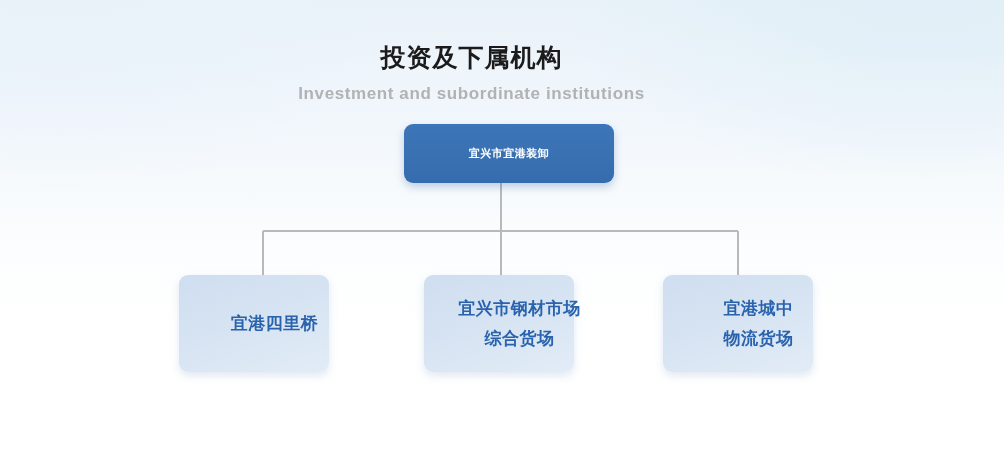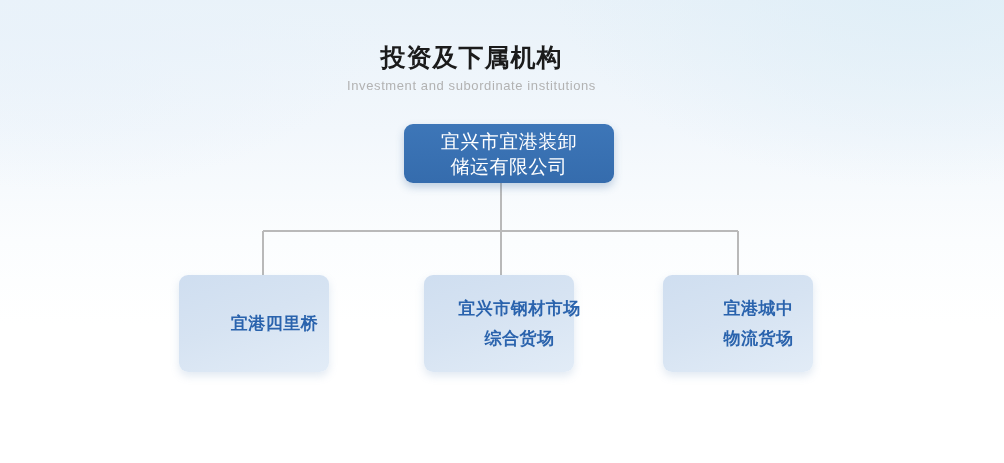--- a/index.html
+++ b/index.html
@@ -35,23 +35,23 @@
     text-align: center;
   }
   .heading-title {
     font-size: 25px;
     font-weight: bold;
     color: #1b1b1b;
     letter-spacing: 1px;
     line-height: 31px;
   }
   .heading-sub {
-    margin-top: 5px;
-    font-size: 13px;
-    font-weight: normal;
+    margin-top: 13px;
+    font-size: 17px;
+    font-weight: bold;
     color: #b2b2b2;
     letter-spacing: 0.6px;
     line-height: 16px;
   }
 
   
   .connectors {
     position: absolute;
     left: 0;
     top: 0;
@@ -80,22 +80,22 @@
   .node-root {
     left: 404px;
     top: 124px;
     width: 210px;
     height: 59px;
     background: linear-gradient(180deg, #3d76b8 0%, #356cad 100%);
     box-shadow: 0 4px 9px rgba(60, 105, 160, 0.30);
   }
   .node-root .node-line {
     color: #ffffff;
-    font-size: 19px;
-    font-weight: normal;
+    font-size: 11px;
+    font-weight: bold;
     letter-spacing: 0.5px;
   }
 
   .node-child {
     top: 275px;
     width: 150px;
     height: 97px;
     background: linear-gradient(160deg, #cfdef0 0%, #d6e3f2 45%, #e2ecf7 100%);
     box-shadow: 0 4px 9px rgba(120, 155, 195, 0.22);
     padding-left: 41px;
@@ -126,21 +126,20 @@
       <line x1="501" y1="183" x2="501" y2="231"></line>
       <line x1="263" y1="231" x2="738" y2="231"></line>
       <line x1="263" y1="231" x2="263" y2="275"></line>
       <line x1="501" y1="231" x2="501" y2="275"></line>
       <line x1="738" y1="231" x2="738" y2="275"></line>
     </g>
   </svg>
 
   <div class="node node-root">
     <span class="node-line">宜兴市宜港装卸</span>
-    <span class="node-line">储运有限公司</span>
   </div>
 
   <div class="node node-child node-child-0">
     <span class="node-line">宜港四里桥</span>
   </div>
 
   <div class="node node-child node-child-1">
     <span class="node-line">宜兴市钢材市场</span>
     <span class="node-line">综合货场</span>
   </div>

